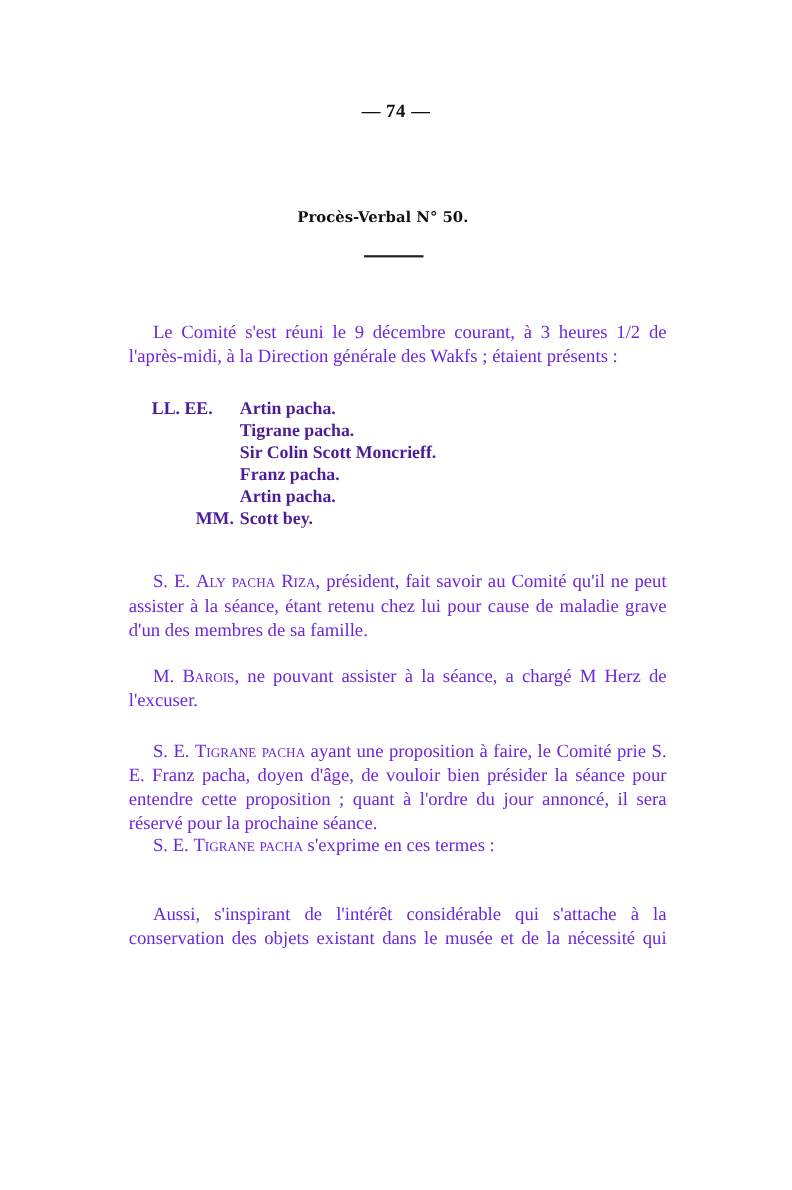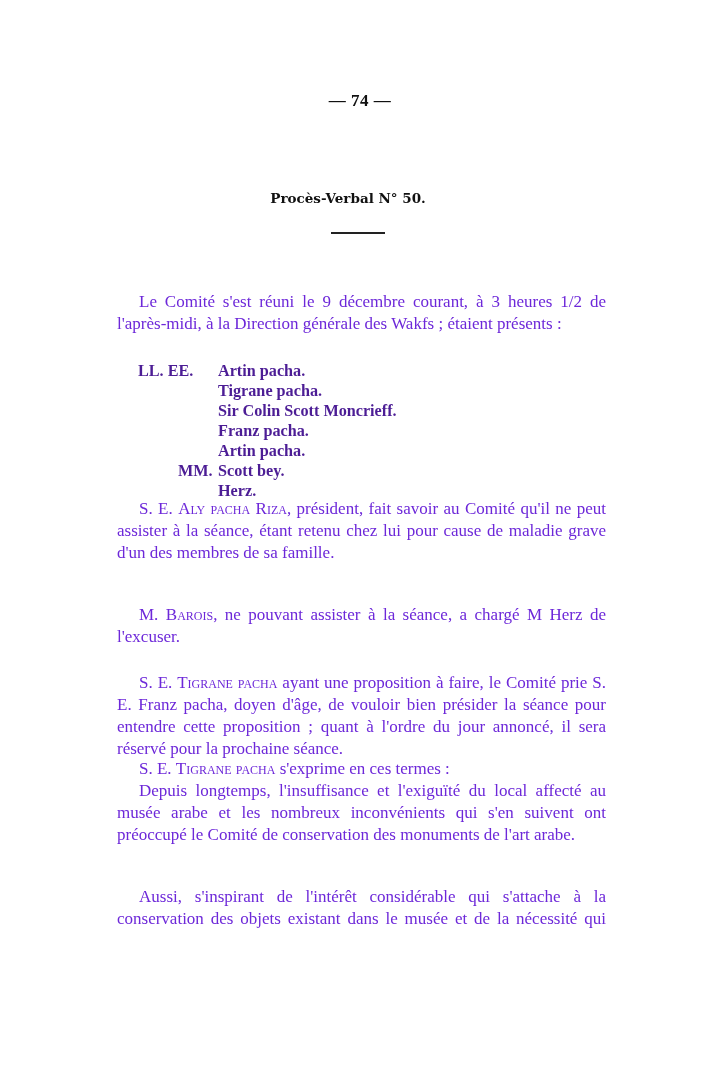--- a/index.html
+++ b/index.html
@@ -66,36 +66,31 @@
         <span class="list-name">Franz pacha.</span>
       </div>
     <div class="list-row">
         <span class="list-prefix"></span>
         <span class="list-name">Artin pacha.</span>
       </div>
     <div class="list-row">
         <span class="list-prefix mm">MM.</span>
         <span class="list-name">Scott bey.</span>
       </div>
-    <div class="list-row">
-        <span class="list-prefix"></span>
-        <span class="list-name">Herz.</span>
-      </div>
   </div>
 
-  <div class="body-text" style="top:498px;">
+  <div class="body-text" style="top:518px;">
     <p class="para"><span>S. E. </span><span class="sc">Aly pacha Riza</span><span>, président, fait savoir au Comité qu'il ne peut assister à la séance, étant retenu chez lui pour cause de maladie grave d'un des membres de sa famille.</span></p>
   </div>
 
   <div class="body-text" style="top:604px;">
     <p class="para"><span>M. </span><span class="sc">Barois</span><span>, ne pouvant assister à la séance, a chargé M Herz de l'excuser.</span></p>
   </div>
 
   <div class="body-text" style="top:672px;">
     <p class="para"><span>S. E. </span><span class="sc">Tigrane pacha</span><span> ayant une proposition à faire, le Comité prie S. E. Franz pacha, doyen d'âge, de vouloir bien présider la séance pour entendre cette proposition ; quant à l'ordre du jour annoncé, il sera réservé pour la prochaine séance.</span></p>
   </div>
 
   <div class="body-text" style="top:758px;">
     <p class="para"><span>S. E. </span><span class="sc">Tigrane pacha</span><span> s'exprime en ces termes :</span></p>
-    <p class="para">Depuis longtemps, l'insuffisance et l'exiguïté du local affecté au musée arabe et les nombreux inconvénients qui s'en suivent ont préoccupé le Comité de conservation des monuments de l'art arabe.</p>
     <p class="para" style="text-align-last:justify;margin-top:40px;">Aussi, s'inspirant de l'intérêt considérable qui s'attache à la conservation des objets existant dans le musée et de la nécessité qui</p>
   </div>
 </div>
 
 </body></html>

